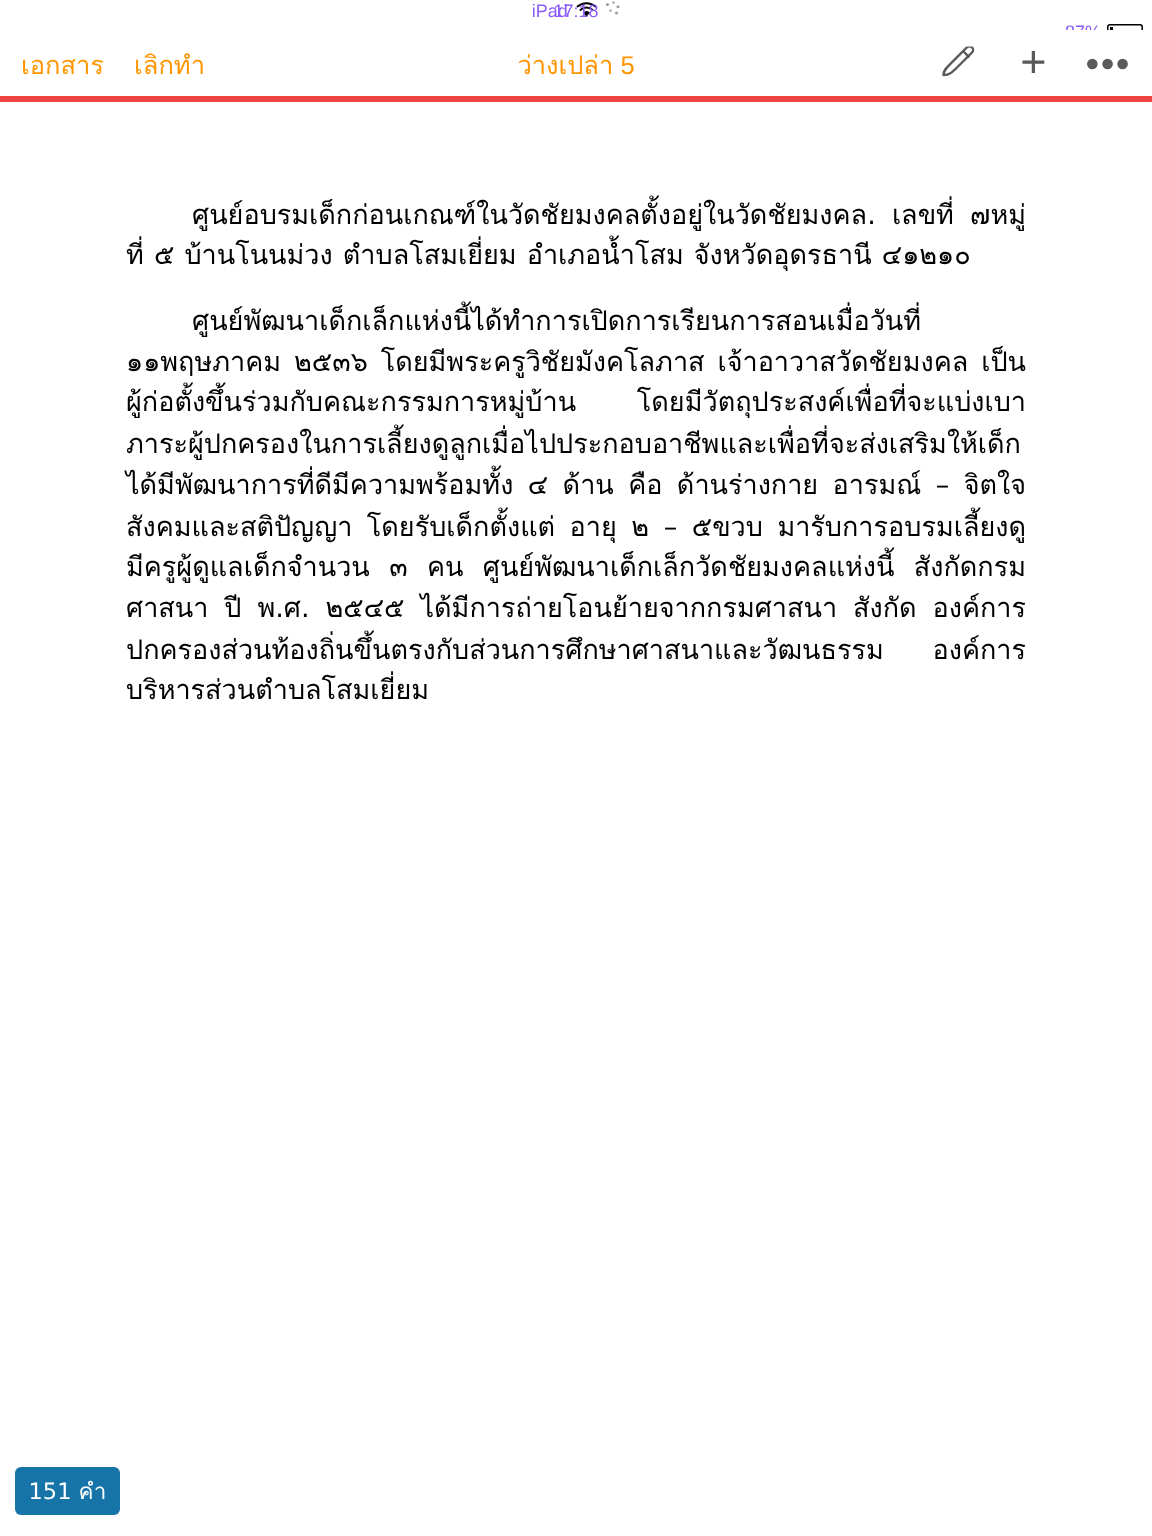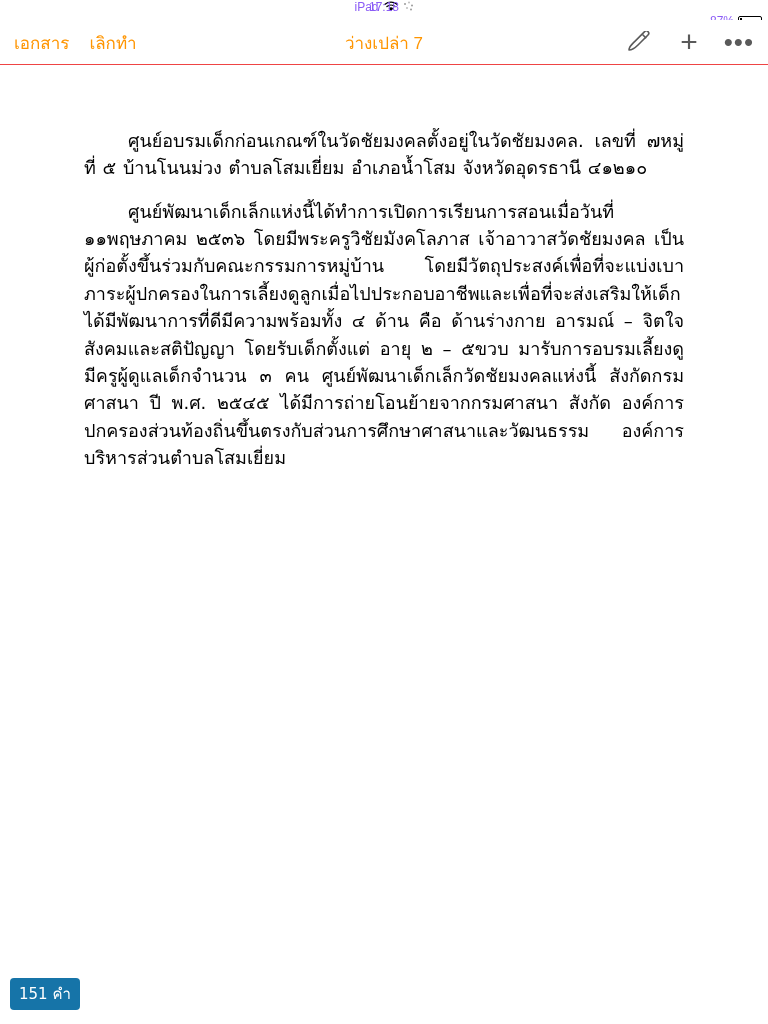--- a/index.html
+++ b/index.html
@@ -75,21 +75,21 @@
   }
 
   
   .navbar {
     height: 44px;
     background: #ffffff;
     display: flex;
     align-items: center;
     padding: 0 14px;
     position: relative;
-    border-bottom: 1px solid #ef4444;
+    border-bottom: 4px solid #ef4444;
   }
   .nav-left {
     display: flex;
     align-items: center;
     gap: 20px;
   }
   .nav-btn {
     color: #ff9500;
     font-size: 17px;
     cursor: pointer;
@@ -204,21 +204,21 @@
     </span>
   </div>
 </div>
 
 <div class="navbar">
   <div class="nav-left">
     <span class="nav-btn">เอกสาร</span>
     <span class="nav-btn">เลิกทำ</span>
   </div>
 
-  <div class="nav-title">ว่างเปล่า 7</div>
+  <div class="nav-title">ว่างเปล่า 5</div>
 
   <div class="nav-right">
     <span class="nav-icon">
       <svg width="28" height="22" viewBox="0 0 28 22">
         <path d="M3 19 C7 19 9 17 12 14 L22 4 a2.4 2.4 0 0 0 -3.4 -3.4 L8.6 10.6 C5.6 13.6 3 15.5 3 19 Z" fill="none" stroke="#5a5a5a" stroke-width="1.6" stroke-linejoin="round"></path>
         <path d="M16.5 3.5 L20.2 7.2" stroke="#5a5a5a" stroke-width="1.6"></path>
       </svg>
     </span>
     <span class="nav-icon plus-icon">+</span>
     <span class="nav-icon dots-icon">•••</span>

